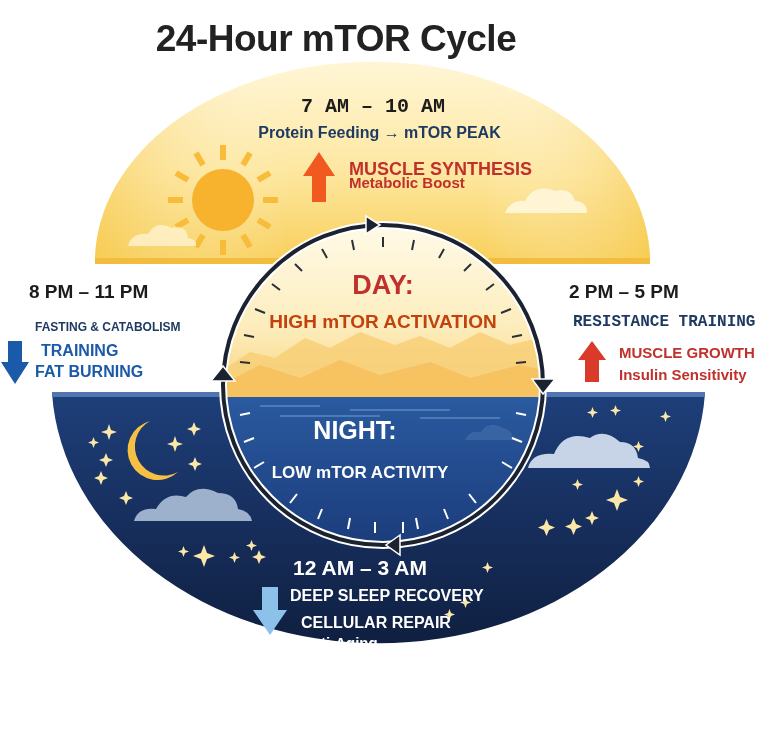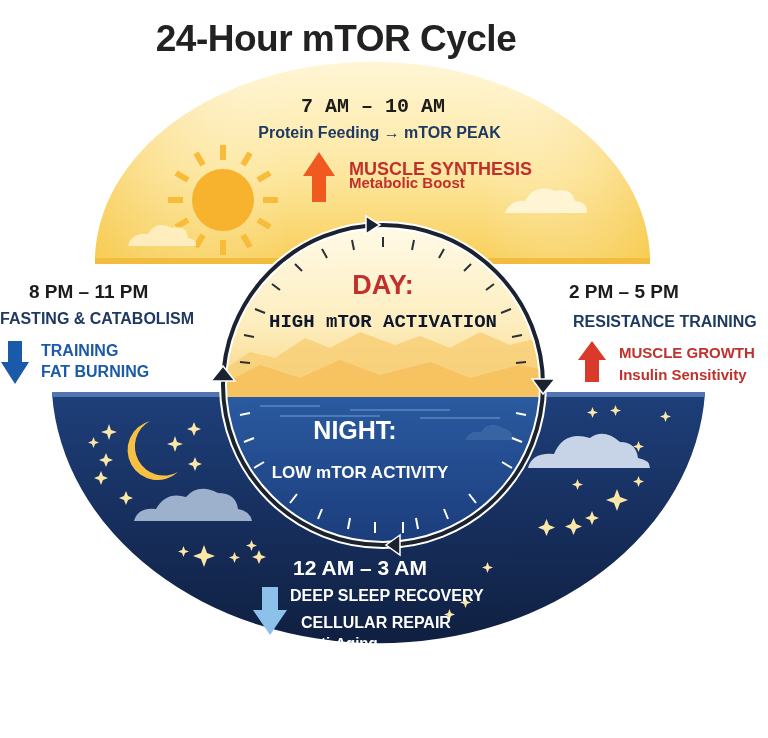--- a/index.html
+++ b/index.html
@@ -10,21 +10,21 @@
              color: #222222; letter-spacing: -0.5px; }
     svg.stage { position: absolute; left: 0; top: 0; }
     .txt { position: absolute; white-space: nowrap; font-weight: bold; }
     .c { text-align: center; transform: translateX(-50%); }
     .time { font-size: 19px; color: #1c1c1c; }
     .navy { color: #1f3a62; }
     .red { color: #c0302c; }
     .blue { color: #1a5aa8; }
     .white { color: #ffffff; }
     .big-day { font-size: 27px; color: #c0302c; }
-    .mid-day { font-size: 19px; color: #0f172a; font-family: Liberation Mono, monospace; }
+    .mid-day { font-size: 19px; color: #c2410c; }
     .big-night { font-size: 25px; color: #ffffff; }
     .mid-night { font-size: 17px; color: #ffffff; margin-top: 11px; }
   </style>
 </head>
 <body>
 
 <svg class="stage" width="768" height="738" viewBox="0 0 768 738">
   <defs>
     <linearGradient id="dayGrad" x1="0" y1="0" x2="0" y2="1">
       <stop offset="0" stop-color="#fff6d6"></stop>
@@ -209,28 +209,28 @@
 </svg>
 
 <div class="abs title">24-Hour mTOR Cycle</div>
 
 <div class="txt c time" style="left:373px; top:95px; font-size:20px;font-family:Liberation Mono, monospace;">7 AM – 10 AM</div>
 <div class="txt c navy" style="left:373px; top:124px; font-size:16px;padding-left:13px;">Protein Feeding → mTOR PEAK</div>
 <div class="txt red" style="left:333px; top:159px; font-size:18px;margin-left:16px;">MUSCLE SYNTHESIS</div>
 <div class="txt red" style="left:349px; top:166px; font-size:15px;margin-top:8px;">Metabolic Boost</div>
 
 <div class="txt time" style="left:569px; top:281px; font-size:19px;">2 PM – 5 PM</div>
-<div class="txt navy" style="left:573px; top:313px; font-size:16px;">RESISTANCE TRAINING</div>
+<div class="txt navy" style="left:573px; top:313px; font-size:16px;font-family:Liberation Mono, monospace;">RESISTANCE TRAINING</div>
 <div class="txt red" style="left:619px; top:344px; font-size:15px;">MUSCLE GROWTH</div>
 <div class="txt red" style="left:619px; top:366px; font-size:15px;">Insulin Sensitivity</div>
 
 <div class="txt time" style="left:29px; top:281px; font-size:19px;">8 PM – 11 PM</div>
-<div class="txt navy" style="left:0px; top:310px; font-size:16px;">FASTING &amp; CATABOLISM</div>
+<div class="txt navy" style="left:0px; top:320px; font-size:12px;padding-left:35px;">FASTING &amp; CATABOLISM</div>
 <div class="txt blue" style="left:41px; top:342px; font-size:16px;">TRAINING</div>
-<div class="txt blue" style="left:41px; top:363px; font-size:16px;">FAT BURNING</div>
+<div class="txt blue" style="left:35px; top:363px; font-size:16px;">FAT BURNING</div>
 
 <div class="txt c big-day" style="left:383px; top:270px;">DAY:</div>
 <div class="txt c mid-day" style="left:383px; top:311px;">HIGH mTOR ACTIVATION</div>
 <div class="txt c big-night" style="left:355px; top:416px;">NIGHT:</div>
 <div class="txt c mid-night" style="left:360px; top:452px;">LOW mTOR ACTIVITY</div>
 
 <div class="txt c white" style="left:360px; top:556px; font-size:21px;">12 AM – 3 AM</div>
 <div class="txt white" style="left:290px; top:587px; font-size:16px;">DEEP SLEEP RECOVERY</div>
 <div class="txt white" style="left:301px; top:614px; font-size:16px;">CELLULAR REPAIR</div>
 <div class="txt white" style="left:301px; top:634px; font-size:15px;">Anti-Aging</div>

